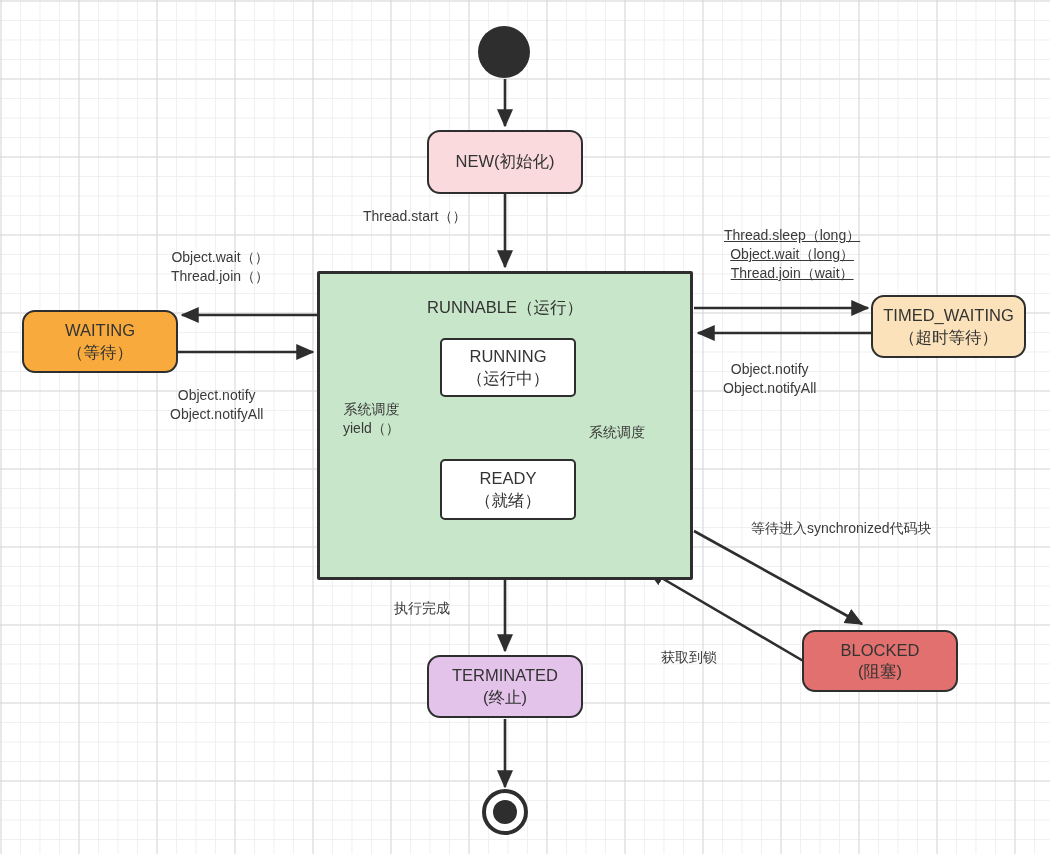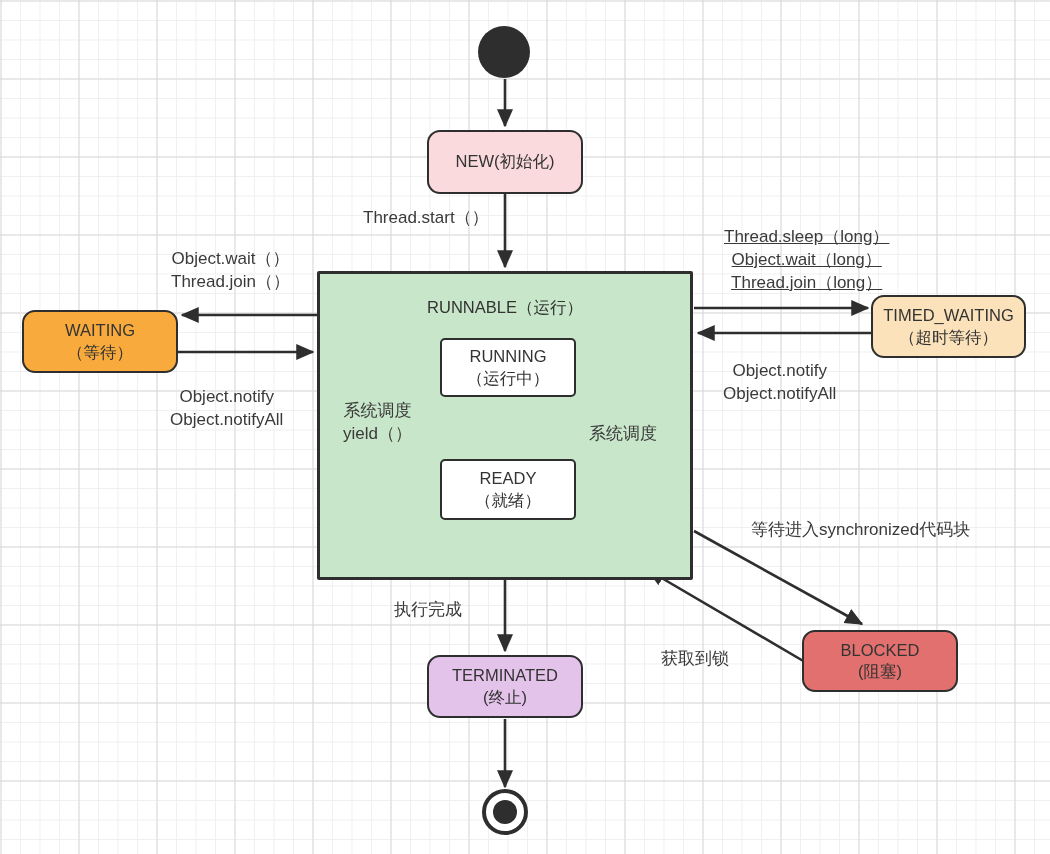--- a/index.html
+++ b/index.html
@@ -118,21 +118,21 @@
     width: 24px;
     height: 24px;
     margin: -12px 0 0 -12px;
     border-radius: 50%;
     background: #2e2e2e;
   }
 
   
   .edge-label {
     position: absolute;
-    font-size: 17px;
+    font-size: 14px;
     line-height: 1.35;
     color: #3a3a3a;
     white-space: nowrap;
   }
   .edge-label.center { text-align: center; }
 </style>
 </head>
 <body>
 
 <div id="canvas">
@@ -224,21 +224,21 @@
   </div>
 
   <div class="edge-label center" style="left:170px; top:386px;">
     <div>Object.notify</div>
     <div>Object.notifyAll</div>
   </div>
 
   <div class="edge-label center" style="left:724px; top:226px;text-decoration:underline;">
     <div>Thread.sleep（long）</div>
     <div>Object.wait（long）</div>
-    <div>Thread.join（long）</div>
+    <div>Thread.join（wait）</div>
   </div>
 
   <div class="edge-label center" style="left:723px; top:360px;">
     <div>Object.notify</div>
     <div>Object.notifyAll</div>
   </div>
 
   <div class="edge-label center" style="left:343px; top:400px;">
     <div>系统调度</div>
     <div>yield（）</div>

